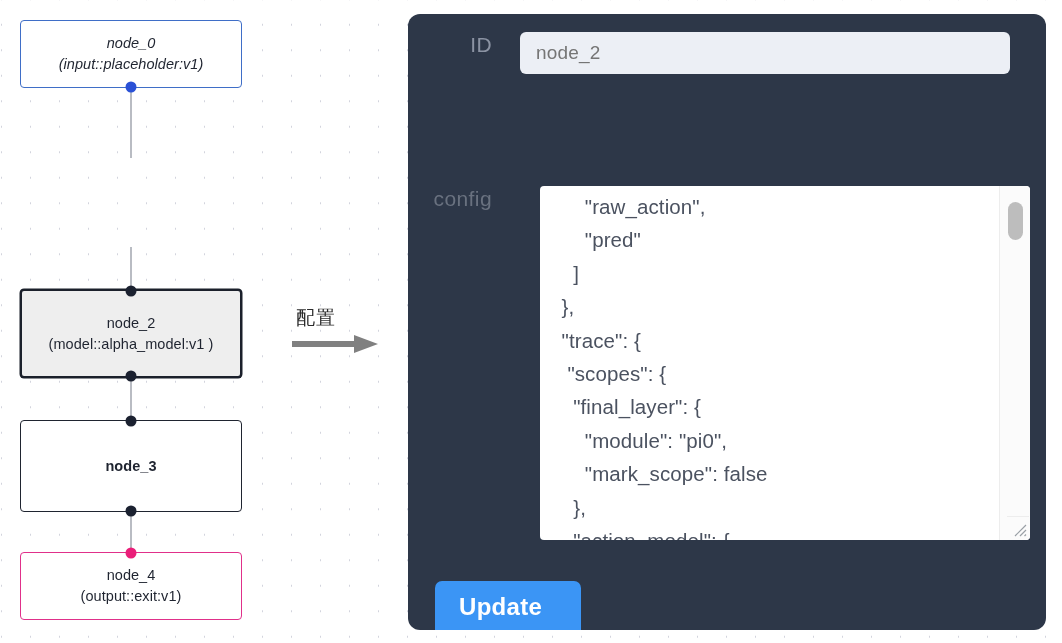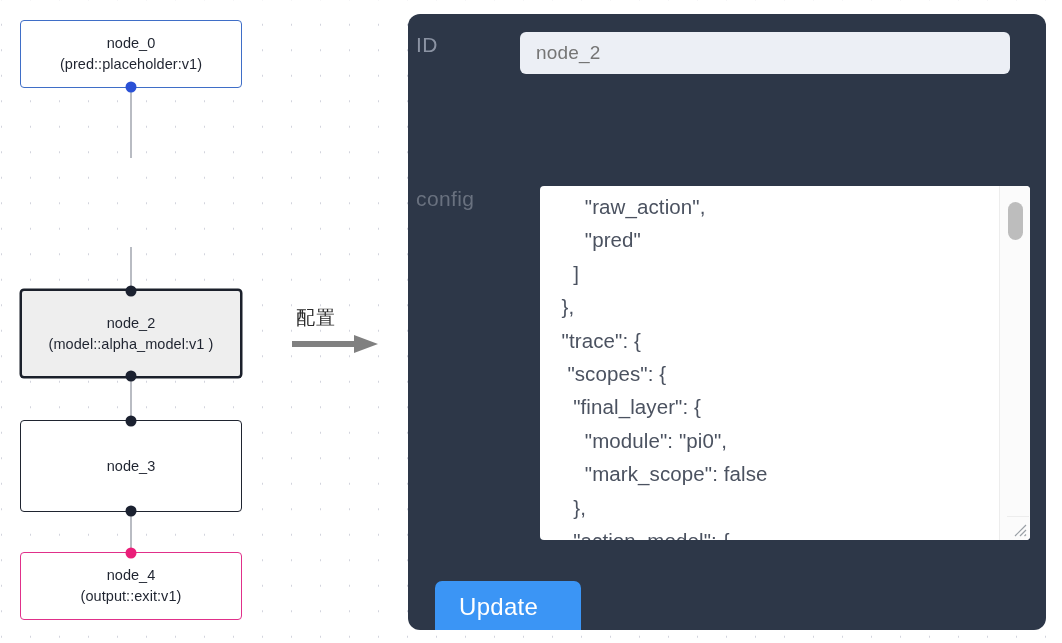--- a/index.html
+++ b/index.html
@@ -118,22 +118,22 @@
     overflow: hidden;
   }
 
   .field-row {
     position: absolute;
     display: flex;
     align-items: flex-start;
   }
   .field-label {
     width: 104px;
-    text-align: left;
-    padding-right: 6px;
+    text-align: right;
+    padding-right: 28px;
     box-sizing: border-box;
     color: #8b93a3;
     font-size: 21px;
     line-height: 26px;
     letter-spacing: 0.4px;
   }
   .field-label--config { color: #69717f; }
 
   .text-input {
     box-sizing: border-box;
@@ -215,50 +215,51 @@
     background: #3b95f5;
     color: #ffffff;
     border: none;
     border-radius: 7px 7px 0 0;
     font-family: "Liberation Sans", sans-serif;
     font-size: 24px;
     letter-spacing: 0.3px;
     text-align: left;
     padding-left: 24px;
     cursor: pointer;
+    font-weight: bold;
   }
 </style>
 </head>
 <body>
 
 <div id="root">
 
   <div class="canvas">
 
     <div class="edge" style="top:88px;height:70px;"></div>
     <div class="edge" style="top:247px;height:42px;"></div>
     <div class="edge" style="top:378px;height:42px;"></div>
     <div class="edge" style="top:512px;height:40px;"></div>
 
-    <div class="node node--input" style="left:20px;top:20px;width:222px;height:68px;">
+    <div class="node node--input" style="left:20px;top:20px;width:222px;height:68px;font-style:italic;">
       <span class="nm">node_0</span>
-      <span class="ty">(pred::placeholder:v1)</span>
+      <span class="ty">(input::placeholder:v1)</span>
       <span class="handle handle--blue handle--bottom"></span>
     </div>
 
 
     <div class="node node--selected" style="left:20px;top:289px;width:222px;height:89px;">
       <span class="nm">node_2</span>
       <span class="ty">(model::alpha_model:v1
 )</span>
       <span class="handle handle--top"></span>
       <span class="handle handle--bottom"></span>
     </div>
 
-    <div class="node" style="left:20px;top:420px;width:222px;height:92px;">
+    <div class="node" style="left:20px;top:420px;width:222px;height:92px;font-weight:bold;">
       <span class="nm">node_3</span>
       <span class="handle handle--top"></span>
       <span class="handle handle--bottom"></span>
     </div>
 
     <div class="node node--output" style="left:20px;top:552px;width:222px;height:68px;">
       <span class="nm">node_4</span>
       <span class="ty">(output::exit:v1)</span>
       <span class="handle handle--pink handle--top"></span>
     </div>

